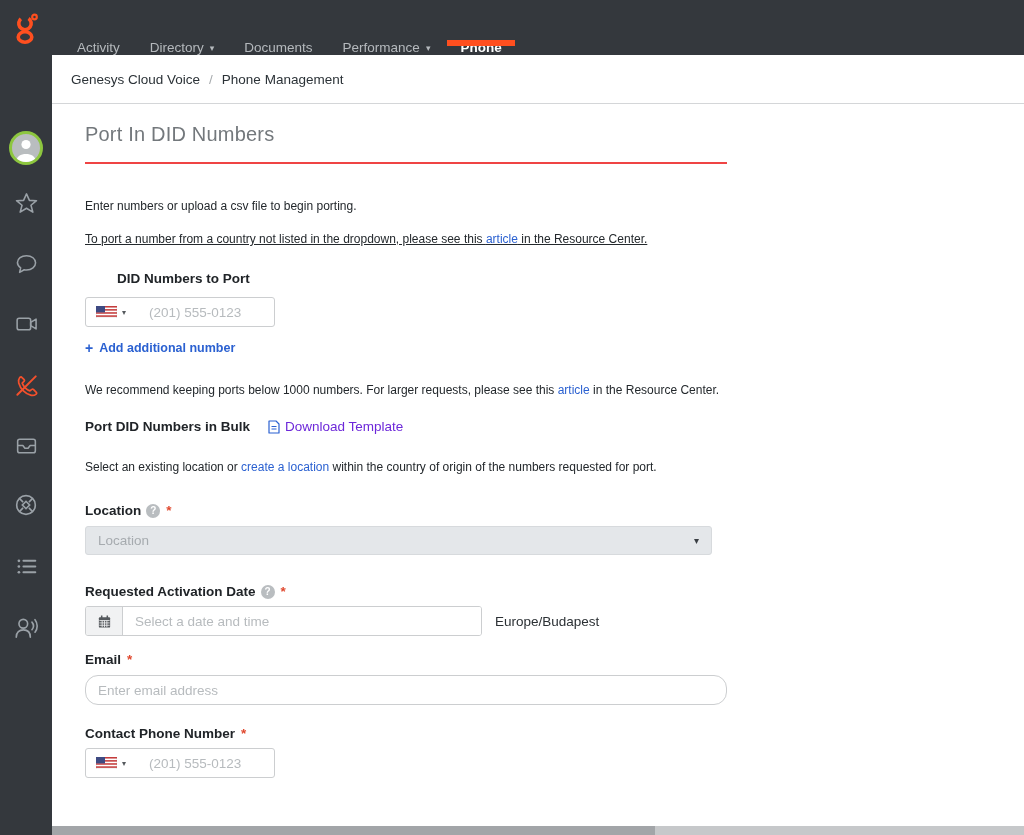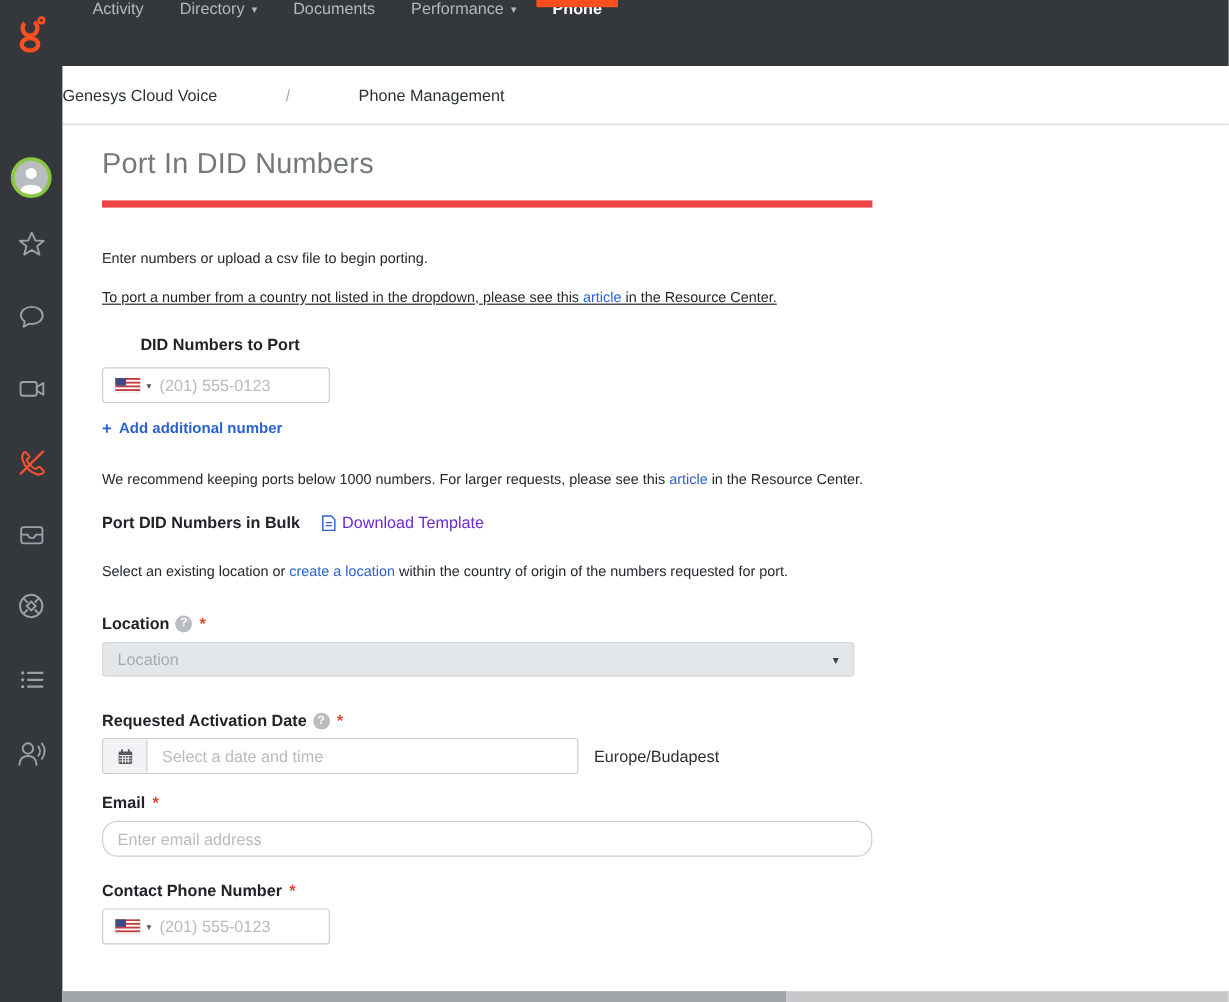--- a/index.html
+++ b/index.html
@@ -10,21 +10,21 @@
     position:relative;
     overflow:hidden;
     color:#23282c;
   }
   
   .topnav {
     position:absolute; top:0; left:0; right:0; height:55px;
     background:#34383d; display:flex; align-items:stretch; z-index:5;
   }
   .logo-cell { width:52px; display:flex; align-items:center; justify-content:center; }
-  .nav-items { display:flex; align-items:flex-start; margin-left:10px; }
+  .nav-items { display:flex; align-items:flex-end; margin-left:10px; }
   .nav-item {
     position:relative; display:flex; align-items:center;
     padding:0 13px; margin:0 2px; font-size:13.5px; color:#b5b9bd; cursor:pointer;
   }
   .nav-item .caret { font-size:9px; margin-left:6px; color:#b5b9bd; }
   .nav-item.active { color:#fff; font-weight:bold; }
   .nav-item.active .active-bar {
     position:absolute; top:0; left:0; right:0; height:6px; background:#ff4f1f;
   }
   
@@ -39,33 +39,33 @@
   }
   .avatar {
     position:absolute; left:50%; transform:translateX(-50%); top:76px;
     width:34px; height:34px; border-radius:50%;
     background:#b9bdbf; border:3px solid #8dc63f; overflow:hidden; cursor:pointer;
   }
   
   .breadcrumb-bar {
     position:absolute; left:52px; top:55px; right:0; height:49px;
     background:#fff; border-bottom:1px solid #d4d6d8;
-    display:flex; align-items:center; z-index:3;gap:48px;
+    display:flex; align-items:center; padding-left:19px; z-index:3;
   }
   .crumb { font-size:13.5px; color:#2b3237; cursor:pointer; }
   .crumb.current { cursor:default; }
   .crumb-sep { color:#a7abae; margin:0 9px; font-size:13.5px; }
   
   .content {
     position:absolute; left:52px; top:104px; right:0; bottom:9px;
     background:#fff; padding:19px 0 0 33px; overflow:hidden;
   }
   .page-title {
-    font-size:24px; font-weight:normal; color:#73787c; letter-spacing:.2px;
-    width:642px; padding-bottom:16px; border-bottom:6px solid #ef4444;
+    font-size:20px; font-weight:normal; color:#73787c; letter-spacing:.2px;
+    width:642px; padding-bottom:16px; border-bottom:2px solid #ef4444;
   }
   .para { font-size:12px; line-height:21px; color:#23282c; width:650px; }
   .p1 { margin-top:32px; }
   .p2 { margin-top:12px;text-decoration:underline; }
   .p3 { margin-top:24px; }
   .p4 { margin-top:23px; }
   a.link { color:#2b61d1; text-decoration:none; cursor:pointer; }
   .field-label {
     font-size:13.5px; font-weight:bold; color:#202428;
     display:flex; align-items:center; gap:5px;
@@ -84,21 +84,21 @@
   }
   
   .phone-group {
     margin-top:11px; width:190px; height:30px;
     border:1px solid #ccced0; border-radius:3px; background:#fff;
     display:flex; align-items:center; padding-left:10px; gap:7px; cursor:text;
   }
   .pg2 { margin-top:7px; }
   .flag-box { display:flex; align-items:center; gap:5px; cursor:pointer; }
   .flag-caret { font-size:8px; color:#55595d; }
-  .ph-placeholder { font-size:13.5px; color:#b7bbbe; }
+  .ph-placeholder { font-size:13.5px; color:#b7bbbe;margin-left:16px; }
   
   .add-number { margin-top:13px; display:flex; align-items:center; gap:6px;
     font-size:12.5px; font-weight:bold; color:#2b61d1; cursor:pointer; width:max-content; }
   .plus-glyph { font-size:14px; font-weight:bold; }
   
   .dl-link { display:flex; align-items:flex-end; gap:5px; font-size:13.5px;
     color:#6d28d9; cursor:pointer; }
   
   .browse-group {
     margin-top:8px; width:642px; height:29px; border:1px solid #ccced0;

